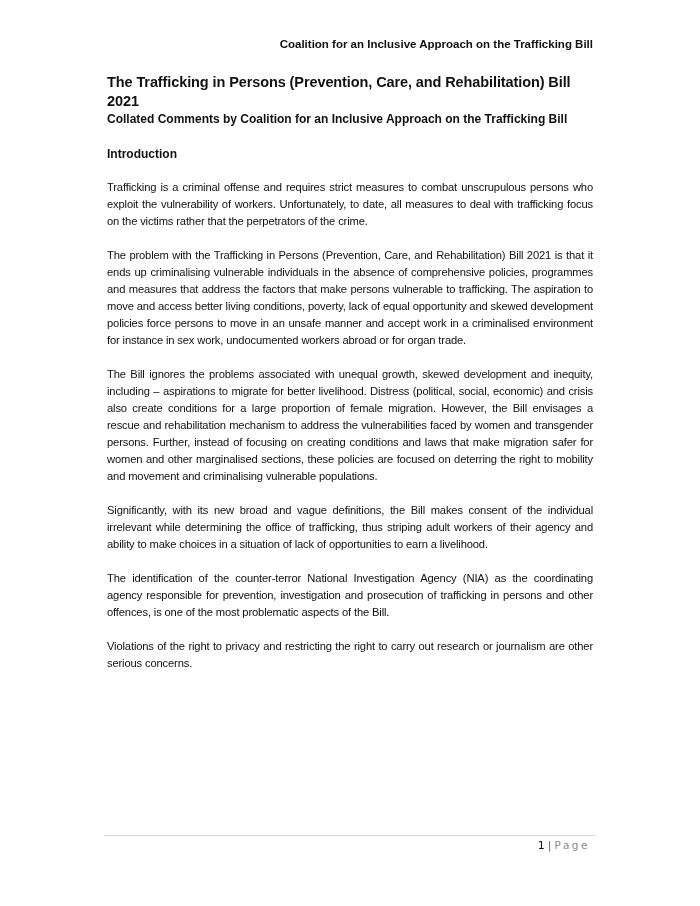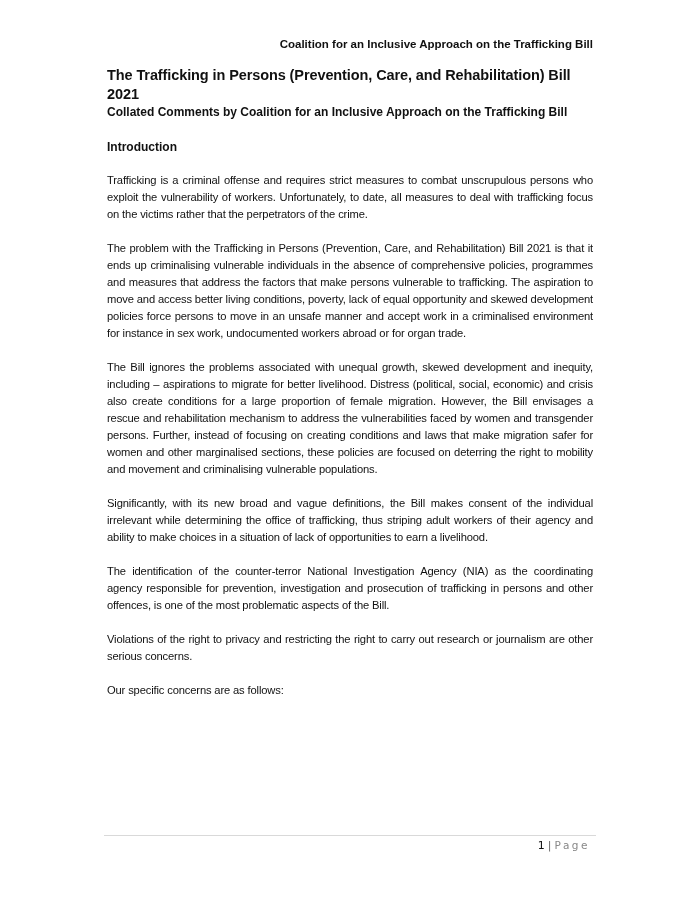--- a/index.html
+++ b/index.html
@@ -3,21 +3,21 @@
 <meta charset="utf-8">
 <style>
   html, body { margin: 0; padding: 0; background: #ffffff; }
   body { width: 700px; height: 906px; position: relative; overflow: hidden; }
   .page { position: absolute; left: 0; top: 0; width: 700px; height: 862px; background: #fff; }
   .running-header {
     position: absolute; top: 38px; right: 107px;
     font-family: "Liberation Sans", sans-serif; font-weight: bold; font-size: 11.5px; color: #111;
   }
   .content {
-    position: absolute; left: 107px; top: 66px; width: 486px;
+    position: absolute; left: 107px; top: 73px; width: 486px;
     font-family: "Liberation Sans", sans-serif; color: #111;
   }
   .doc-title { font-size: 14.5px; font-weight: bold; margin: 0; line-height: 19px; letter-spacing: -0.1px; }
   .doc-subtitle { font-size: 12px; font-weight: bold; margin: 0 0 18px 0; line-height: 17px; }
   .section-heading { font-size: 12px; font-weight: bold; margin: 0 0 17px 0; line-height: 16px; }
   .para {
     font-size: 11.2px; line-height: 17px; text-align: justify; margin: 0 0 17px 0;
     letter-spacing: -0.15px;
   }
   .list { margin: 0; padding: 0; list-style: none; }
@@ -45,21 +45,20 @@
     <h1 class="doc-title">The Trafficking in Persons (Prevention, Care, and Rehabilitation) Bill 2021</h1>
     <h2 class="doc-subtitle">Collated Comments by Coalition for an Inclusive Approach on the Trafficking Bill</h2>
     <h3 class="section-heading">Introduction</h3>
 
     <p class="para">Trafficking is a criminal offense and requires strict measures to combat unscrupulous persons who exploit the vulnerability of workers. Unfortunately, to date, all measures to deal with trafficking focus on the victims rather that the perpetrators of the crime.</p>
     <p class="para">The problem with the Trafficking in Persons (Prevention, Care, and Rehabilitation) Bill 2021 is that it ends up criminalising  vulnerable individuals in the absence of comprehensive policies, programmes and measures that address the factors that make persons vulnerable to trafficking. The aspiration to move and access better living conditions, poverty, lack of equal opportunity and skewed development policies force persons to move in an unsafe manner and accept work in a criminalised environment for instance in sex work, undocumented workers abroad or for organ trade.</p>
     <p class="para">The Bill ignores the problems associated with unequal growth, skewed development and inequity, including – aspirations to migrate for better livelihood. Distress (political, social, economic) and crisis also create conditions for a large proportion of female migration. However, the Bill envisages a rescue and rehabilitation mechanism to address the vulnerabilities faced by women and transgender persons. Further, instead of focusing on creating conditions and laws that make migration safer for women and other marginalised sections, these policies are focused on deterring the right to mobility and movement and criminalising vulnerable populations.</p>
     <p class="para">Significantly, with its new broad and vague definitions, the Bill makes consent of the individual irrelevant while determining the office of trafficking, thus striping adult workers of their agency and ability to make choices in a situation of lack of opportunities to earn a livelihood.</p>
     <p class="para">The identification of the counter-terror National Investigation Agency (NIA) as the coordinating agency responsible for prevention, investigation and prosecution of trafficking in persons and other offences, is one of the most problematic aspects of the Bill.</p>
     <p class="para">Violations of the right to privacy and restricting the right to carry out research or journalism are other serious concerns.</p>
-    <p class="para">Our specific concerns are as follows:</p>
 
   </div>
 
   <div class="footer-rule"></div>
   <div class="page-number">
     <span>1</span><span class="sep">|</span><span class="page-word">Page</span>
   </div>
 </div>
 
 </body></html>

